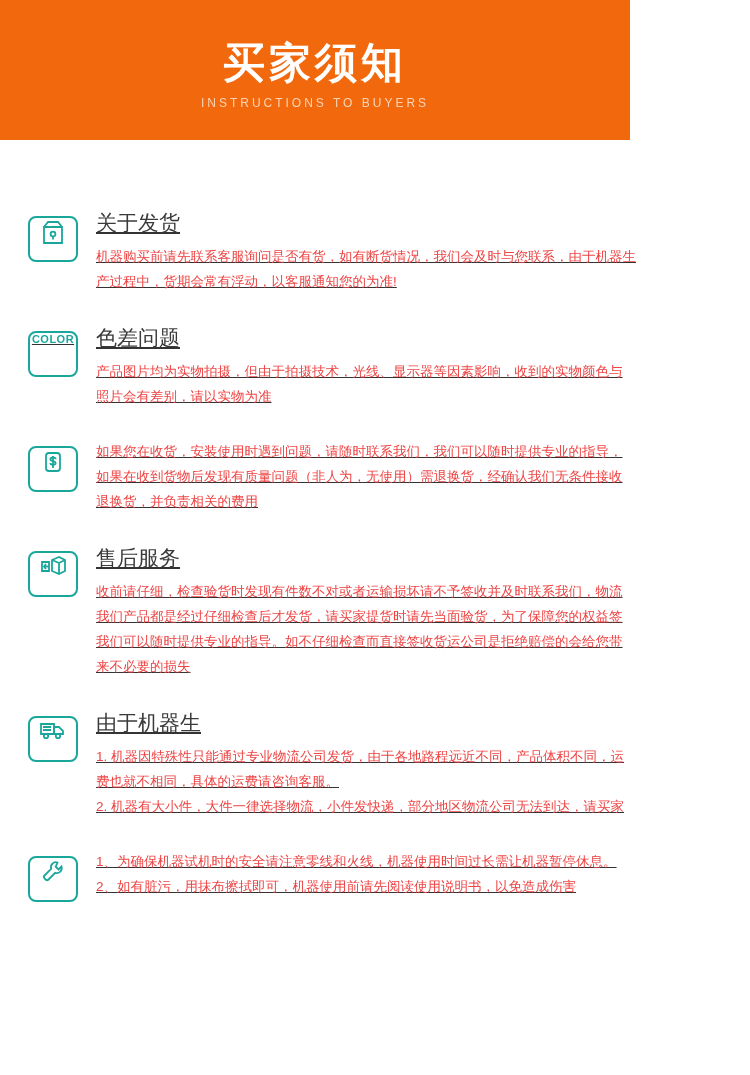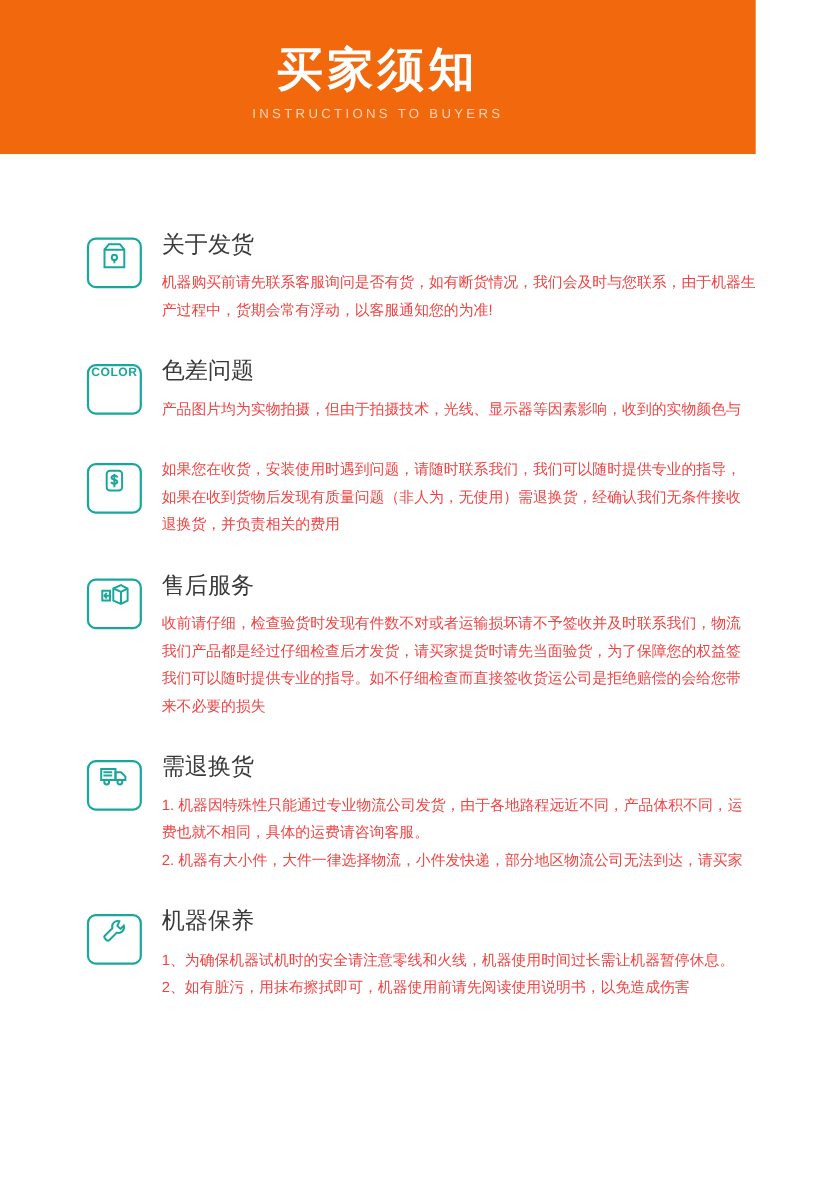--- a/index.html
+++ b/index.html
@@ -15,21 +15,21 @@
     overflow: hidden;
   }
   .page {
     position: relative;
     width: 750px;
     height: 1075px;
     background: #ffffff;
   }
   
   .header {
-    width: 687px;
+    width: 630px;
     height: 140px;
     background: #f2690d;
     display: flex;
     flex-direction: column;
     align-items: center;
     justify-content: center;
     box-sizing: border-box;
     padding-top: 10px;
   }
   .header-title {
@@ -42,22 +42,23 @@
   }
   .header-subtitle {
     color: #fbd3b4;
     font-size: 12px;
     letter-spacing: 3px;
     font-weight: normal;
     margin: 0;
   }
   
   .content {
-    padding: 70px 60px 0 79px;
+    padding: 70px 60px 0 28px;
     box-sizing: border-box;
+    text-decoration: underline;
   }
   .section {
     display: flex;
     align-items: flex-start;
     margin-bottom: 30px;
   }
   .icon-box {
     width: 50px;
     height: 46px;
     min-width: 50px;
@@ -131,20 +132,21 @@
     </div>
 
     <div class="section">
       <div class="icon-box">
         <span class="icon-text">COLOR</span>
       </div>
       <div class="sec-body">
         <h3 class="sec-title">色差问题</h3>
         <p class="sec-text">
           <span class="line">产品图片均为实物拍摄，但由于拍摄技术，光线、显示器等因素影响，收到的实物颜色与</span>
+          <span class="line">照片会有差别，请以实物为准</span>
         </p>
       </div>
     </div>
 
     <div class="section">
       <div class="icon-box">
         <svg width="24" height="28" viewBox="0 0 24 28" fill="none" stroke="#1aa79b" stroke-width="1.8">
           <rect x="5" y="5" width="14" height="18" rx="3"></rect>
           <path d="M12 8v12"></path>
           <path d="M14.6 11.2c0-1.1-1.2-1.8-2.6-1.8s-2.6.7-2.6 1.8 1.2 1.6 2.6 1.9 2.6.8 2.6 1.9-1.2 1.8-2.6 1.8-2.6-.7-2.6-1.8"></path>
@@ -185,37 +187,36 @@
       <div class="icon-box">
         <svg width="30" height="24" viewBox="0 0 30 24" fill="none" stroke="#1aa79b" stroke-width="1.8">
           <path d="M3 6h13v10H3z"></path>
           <path d="M16 9h5l4 4v3h-9z"></path>
           <circle cx="8" cy="18" r="2.2"></circle>
           <circle cx="20" cy="18" r="2.2"></circle>
           <path d="M5 9h8M5 12h8"></path>
         </svg>
       </div>
       <div class="sec-body">
-        <h3 class="sec-title">需退换货</h3>
+        <h3 class="sec-title">由于机器生</h3>
         <p class="sec-text">
           <span class="line">1. 机器因特殊性只能通过专业物流公司发货，由于各地路程远近不同，产品体积不同，运</span>
           <span class="line">费也就不相同，具体的运费请咨询客服。</span>
           <span class="line">2. 机器有大小件，大件一律选择物流，小件发快递，部分地区物流公司无法到达，请买家</span>
         </p>
       </div>
     </div>
 
     <div class="section">
       <div class="icon-box">
         <svg width="26" height="26" viewBox="0 0 26 26" fill="none" stroke="#1aa79b" stroke-width="1.8">
           <path d="M17.5 4.5a5 5 0 0 0-6.3 6.3L4.5 17.5a2 2 0 0 0 0 2.8l1.2 1.2a2 2 0 0 0 2.8 0l6.7-6.7a5 5 0 0 0 6.3-6.3l-3 3-2.8-2.8z"></path>
         </svg>
       </div>
       <div class="sec-body">
-        <h3 class="sec-title">机器保养</h3>
         <p class="sec-text">
           <span class="line">1、为确保机器试机时的安全请注意零线和火线，机器使用时间过长需让机器暂停休息。</span>
           <span class="line">2、如有脏污，用抹布擦拭即可，机器使用前请先阅读使用说明书，以免造成伤害</span>
         </p>
       </div>
     </div>
 
   </div>
 </div>
 

